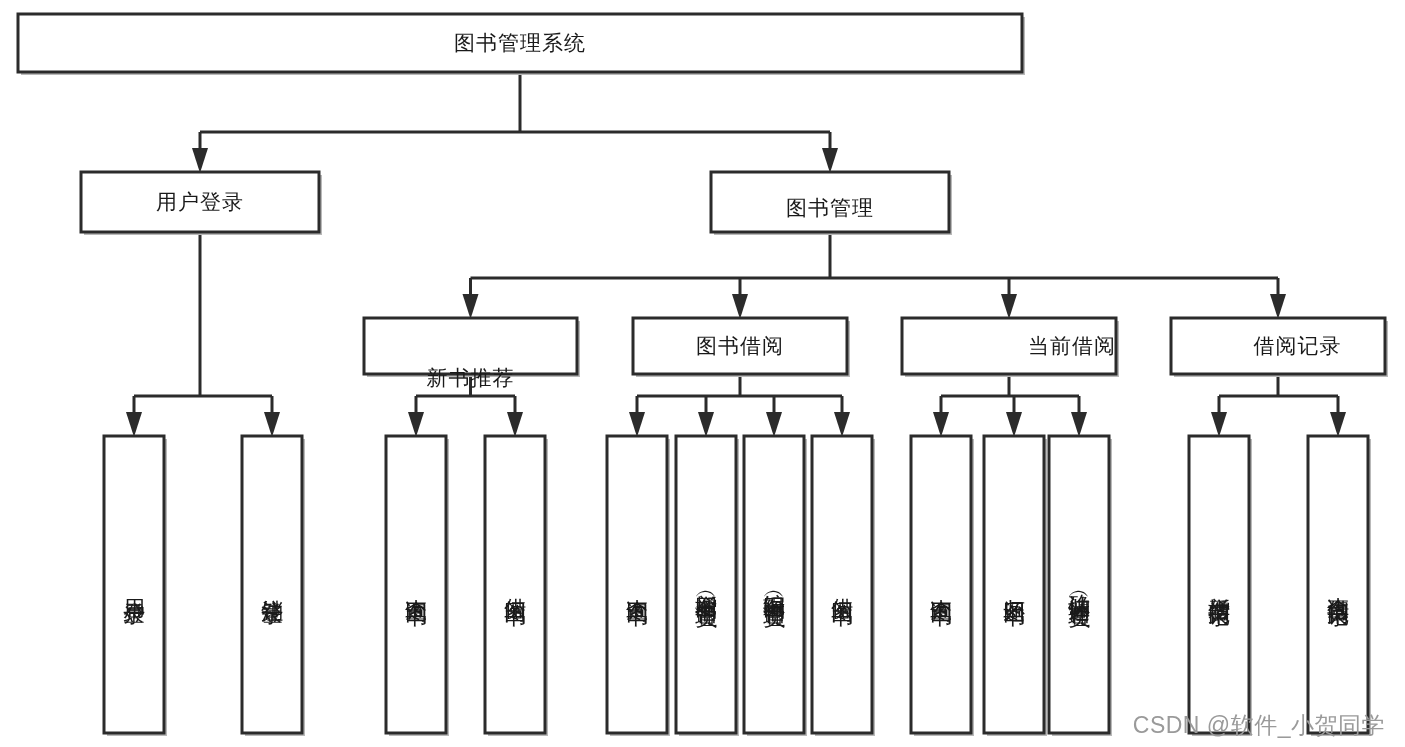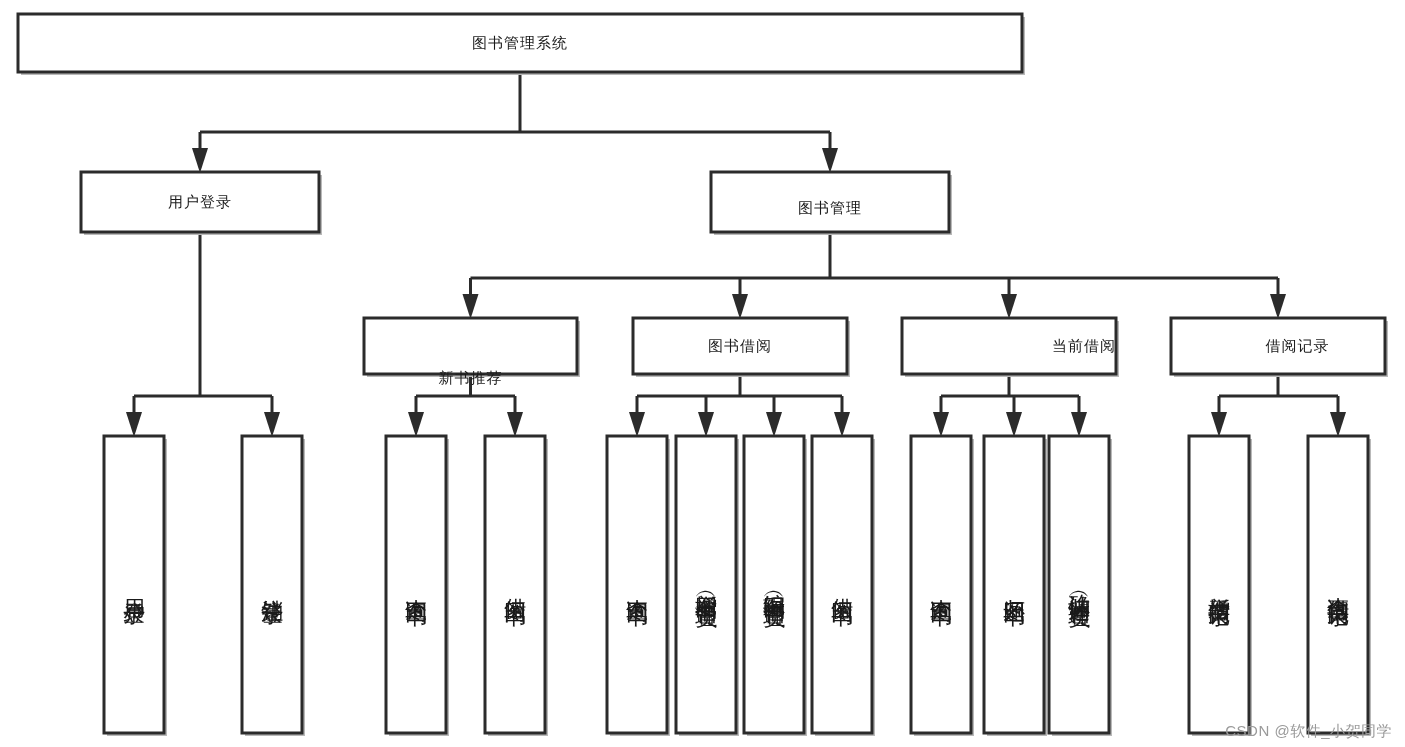--- a/index.html
+++ b/index.html
@@ -6,22 +6,22 @@
   body{font-family:"Liberation Sans","DejaVu Sans",sans-serif;}
   #stage{position:relative;width:1405px;height:747px;background:#fff;overflow:hidden;}
   svg#diagram{position:absolute;inset:0;width:1405px;height:747px;display:block;}
   .node-rect{fill:#ffffff;stroke:#2b2b2b;stroke-width:3;}
   .node-shadow{fill:#b9b9b9;}
   .edge{stroke:#2b2b2b;stroke-width:3;fill:none;stroke-linecap:butt;}
   .arrow-head{fill:#2b2b2b;}
   .vert-box{position:absolute;display:flex;align-items:center;justify-content:center;box-sizing:border-box;pointer-events:none;}
   .vert-text{writing-mode:vertical-rl;text-orientation:upright;font-size:22px;line-height:1.12;color:#1a1a1a;letter-spacing:2px;white-space:nowrap;font-family:"Liberation Sans","DejaVu Sans",sans-serif;}
   .h-box{position:absolute;display:flex;align-items:center;justify-content:center;box-sizing:border-box;pointer-events:none;}
-  .h-text{font-size:15px;color:#1a1a1a;letter-spacing:1px;white-space:nowrap;font-family:"Liberation Sans","DejaVu Sans",sans-serif;}
-  #watermark{position:absolute;right:13px;bottom:6px;font-size:15px;color:#9a9a9a;letter-spacing:.5px;font-family:"Liberation Sans","DejaVu Sans",sans-serif;white-space:nowrap;}
+  .h-text{font-size:21px;color:#1a1a1a;letter-spacing:1px;white-space:nowrap;font-family:"Liberation Sans","DejaVu Sans",sans-serif;}
+  #watermark{position:absolute;right:20px;bottom:6px;font-size:23px;color:#9a9a9a;letter-spacing:.5px;font-family:"Liberation Sans","DejaVu Sans",sans-serif;white-space:nowrap;}
 </style>
 </head>
 <body>
 
 <div id="stage">
 
   <svg id="diagram" viewBox="0 0 1405 747">
     <defs>
       <marker id="arrow" viewBox="0 0 12 12" refX="6" refY="11" markerWidth="10" markerHeight="11" orient="auto-start-reverse">
         <path d="M 1 0 L 11 0 L 6 12 z" class="arrow-head"></path>

